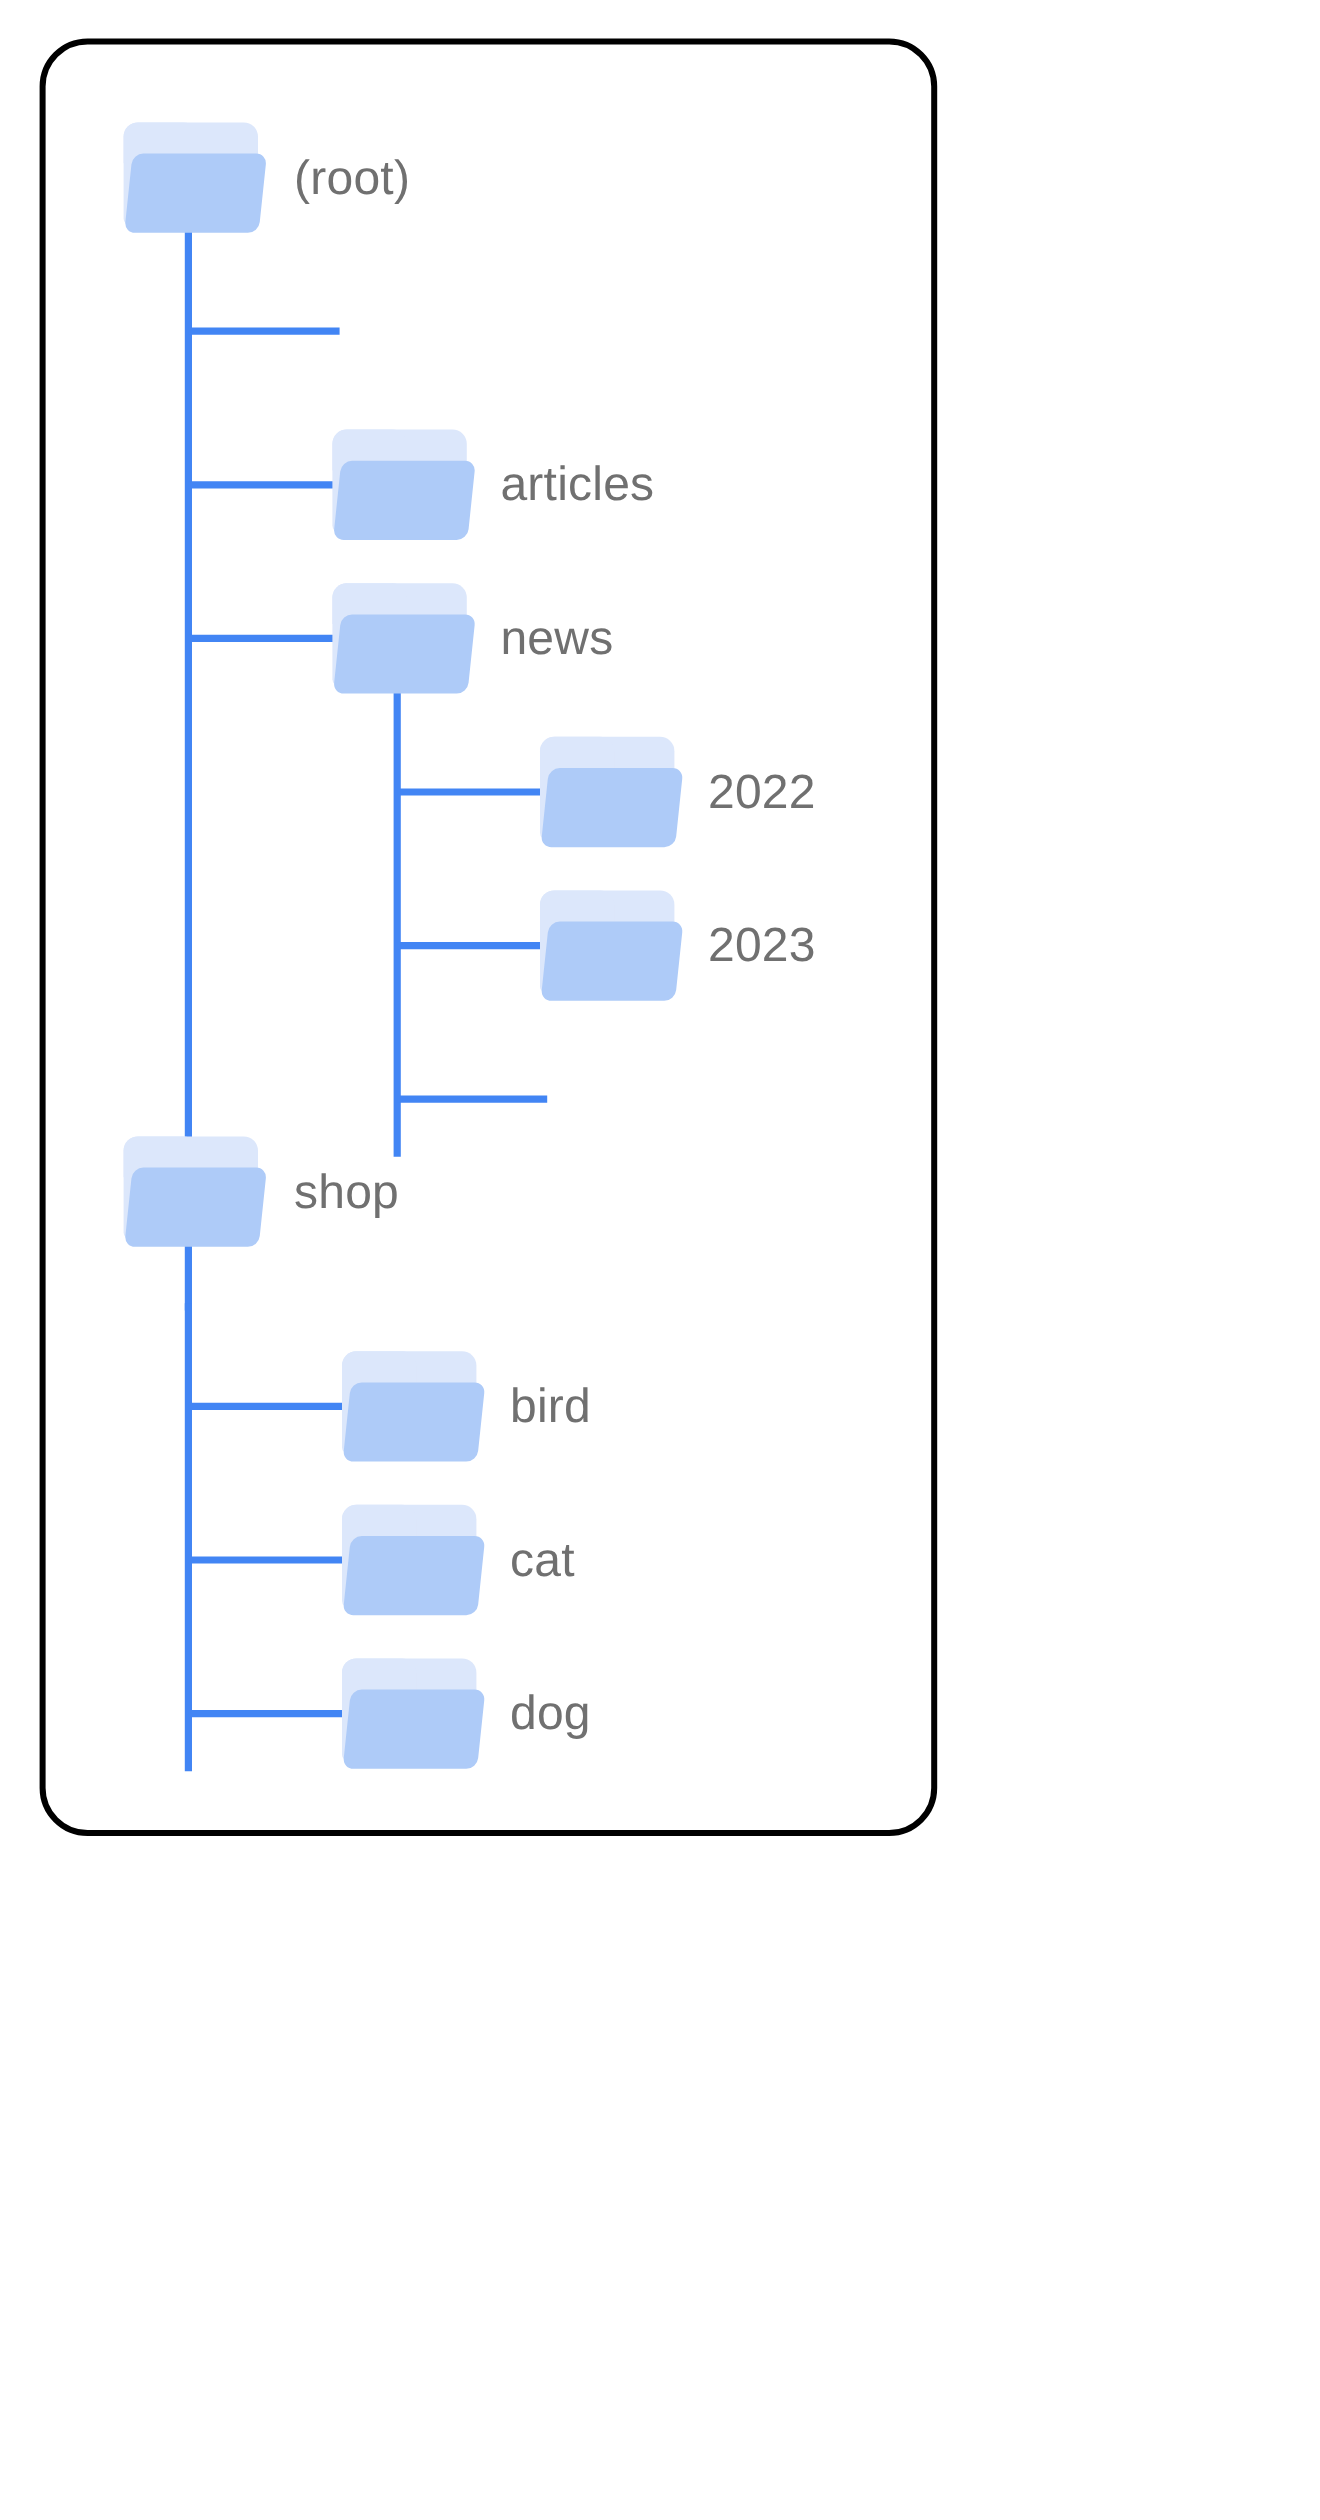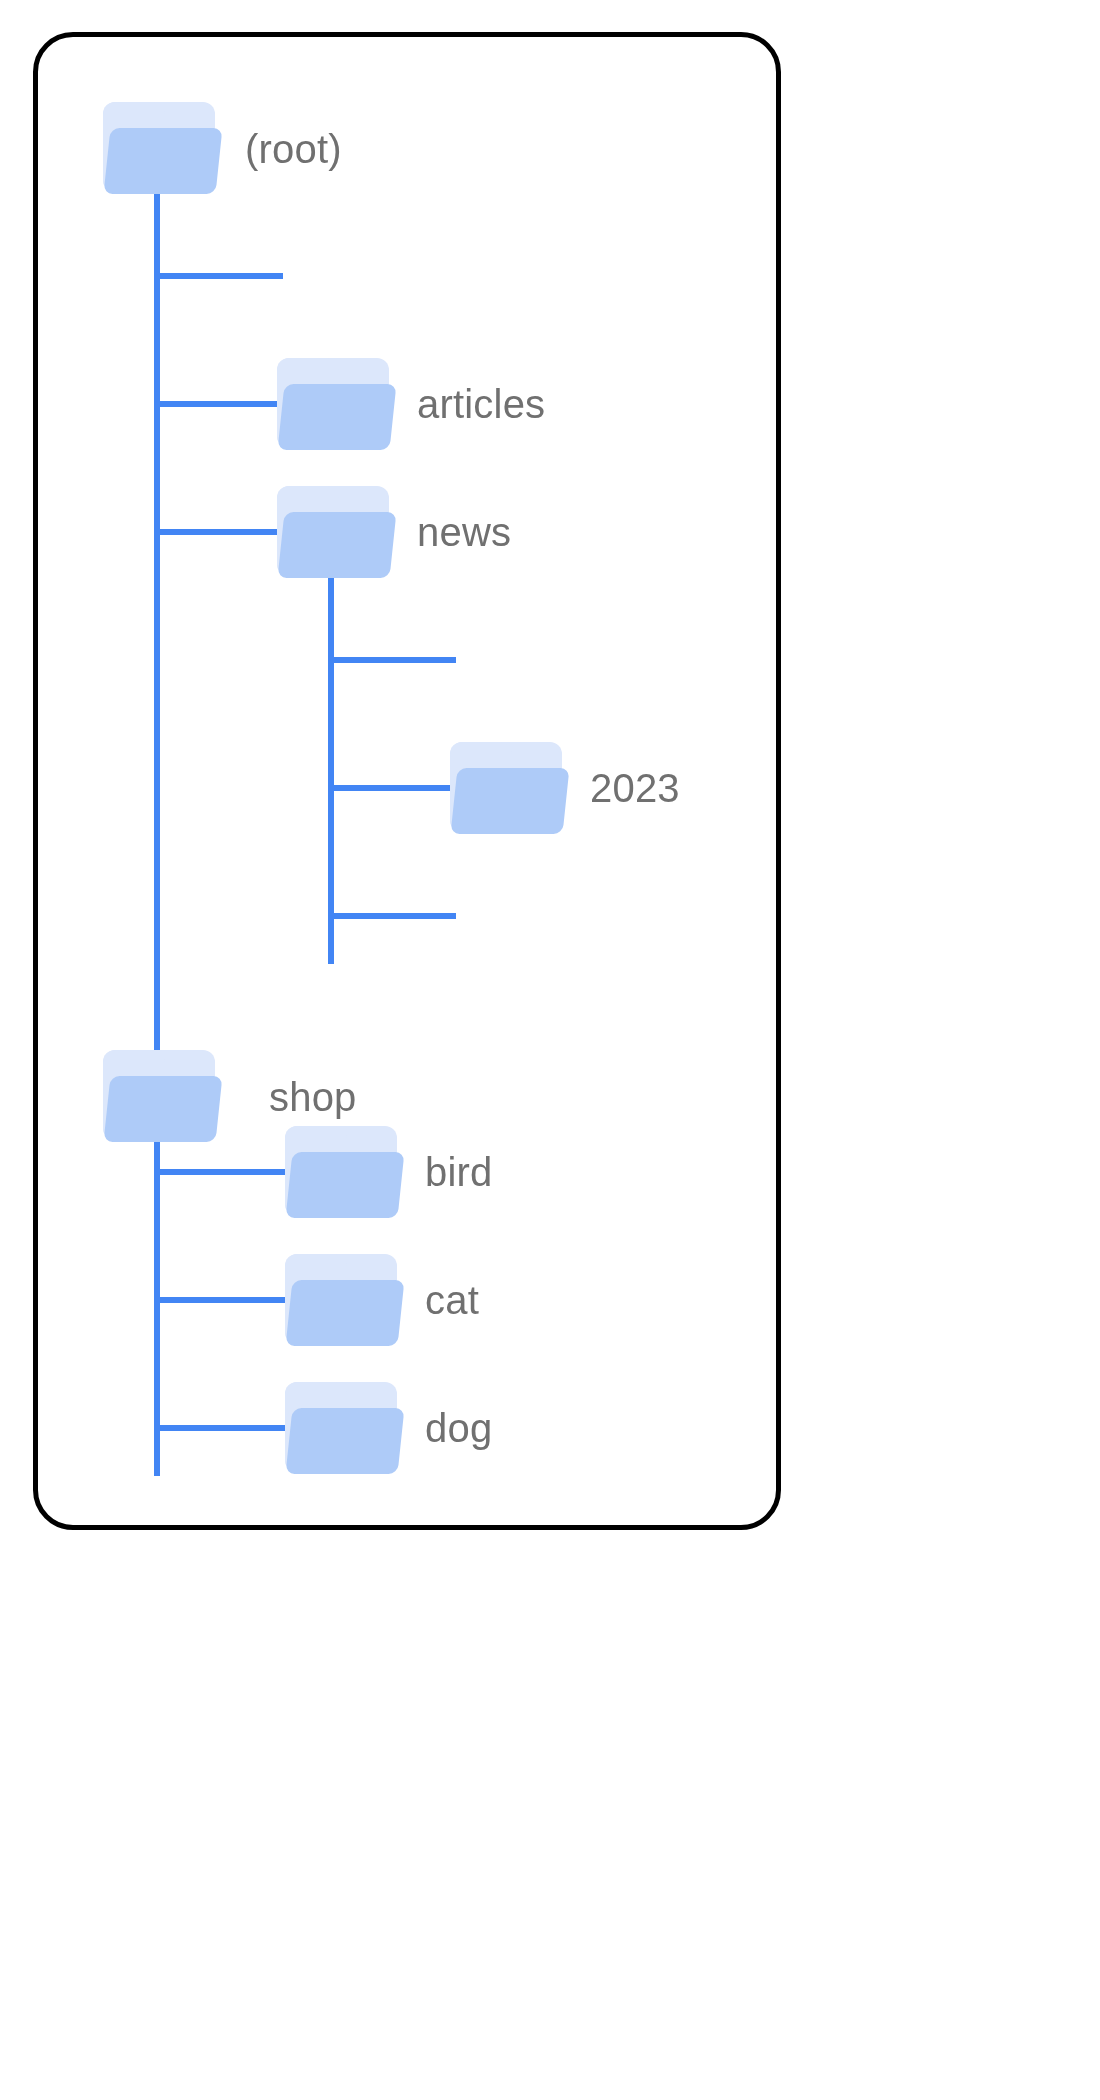--- a/index.html
+++ b/index.html
@@ -150,29 +150,37 @@
         <div class="label">news</div>
       </div>
       <div class="node depth1" style="left: 277px; top: 356px;">
         <div class="folder">
           <div class="back"></div>
           <div class="tab"></div>
           <div class="front"></div>
         </div>
         <div class="label">articles</div>
       </div>
+      <div class="node depth2" style="left: 450px; top: 612px;">
+        <div class="folder">
+          <div class="back"></div>
+          <div class="tab"></div>
+          <div class="front"></div>
+        </div>
+        <div class="label">2022</div>
+      </div>
       <div class="node depth2" style="left: 450px; top: 740px;">
         <div class="folder">
           <div class="back"></div>
           <div class="tab"></div>
           <div class="front"></div>
         </div>
         <div class="label">2023</div>
       </div>
-      <div class="node depth0" style="left: 103px; top: 1048px; gap: 24px;">
+      <div class="node depth0" style="left: 103px; top: 945px;">
         <div class="folder">
           <div class="back"></div>
           <div class="tab"></div>
           <div class="front"></div>
         </div>
         <div class="label">shop</div>
       </div>
       <div class="node depth1" style="left: 285px; top: 1124px;">
         <div class="folder">
           <div class="back"></div>

